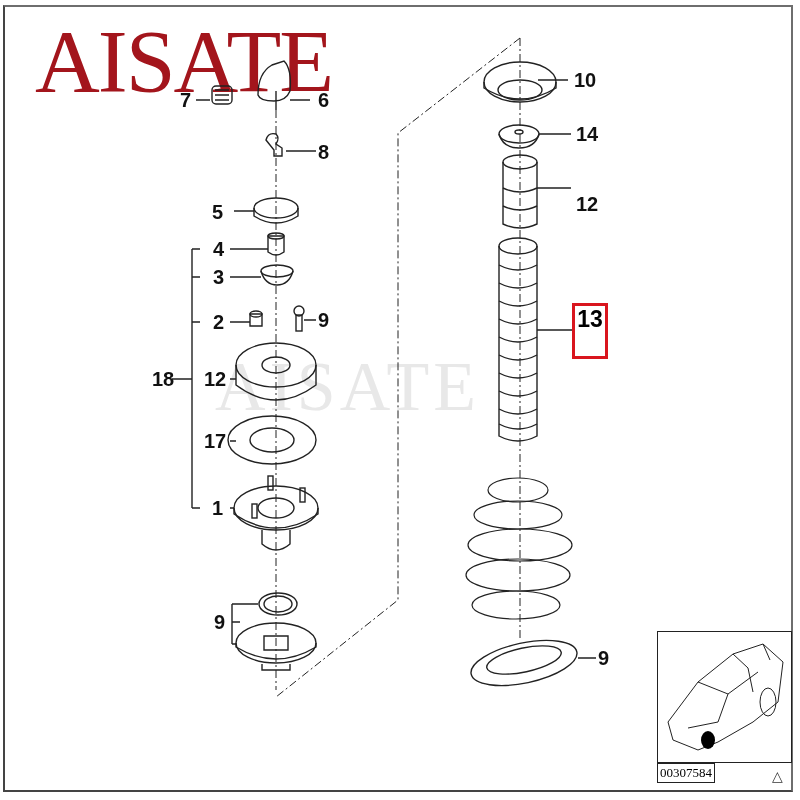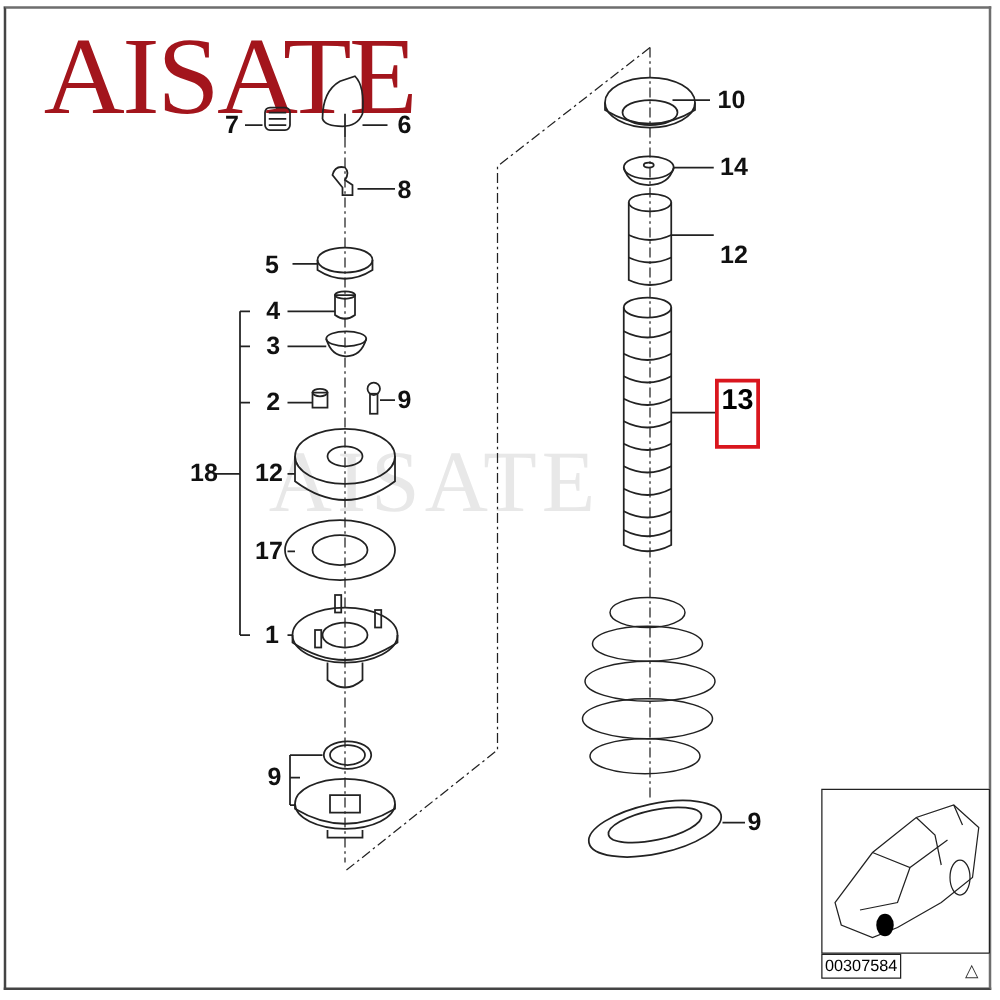--- a/index.html
+++ b/index.html
@@ -4,21 +4,21 @@
 <style>
   html, body { margin:0; padding:0; background:#ffffff; }
   body { width:800px; height:800px; position:relative; overflow:hidden; font-family:"Liberation Sans", sans-serif; }
   .frame { position:absolute; left:3px; top:5px; width:790px; height:787px; border:2px solid #6e6e6e; border-left-color:#444; border-bottom-color:#444; box-sizing:border-box; }
   .watermark-top { position:absolute; left:38px; top:18px; font-family:"Liberation Serif", serif; font-size:88px; color:#a3151c; letter-spacing:-2px; line-height:1; transform:scaleX(1.02); }
   .watermark-mid { position:absolute; left:215px; top:352px; font-family:"Liberation Serif", serif; font-size:70px; color:#e8e8e8; letter-spacing:4px; line-height:1; }
   svg.diagram { position:absolute; left:0; top:0; }
   .lbl { position:absolute; font-family:Liberation Sans, sans-serif; font-weight:bold; font-size:20px; color:#111; line-height:1; }
   .lbl13 { position:absolute; left:572px; top:303px; width:30px; height:50px; border:3px solid #d9161e; display:flex; align-items:flex-start; justify-content:center; font-weight:bold; font-size:23px; }
   .inset { position:absolute; left:657px; top:631px; width:133px; height:130px; border:1.5px solid #222; background:#fff; }
-  .code { position:absolute; left:657px; top:763px; border:1.5px solid #222; font-size:13px; padding:1px 2px; line-height:16px; }
+  .code { position:absolute; left:657px; top:763px; border:1.5px solid #222; font-size:13px; padding:1px 2px; line-height:16px;font-family:Liberation Serif, serif; }
   .warn { position:absolute; left:772px; top:768px; font-size:14px; color:#333; }
 </style>
 </head>
 <body>
 
 <div class="frame"></div>
 
 <div class="watermark-top">AISATE</div>
 <div class="watermark-mid">AISATE</div>
 

